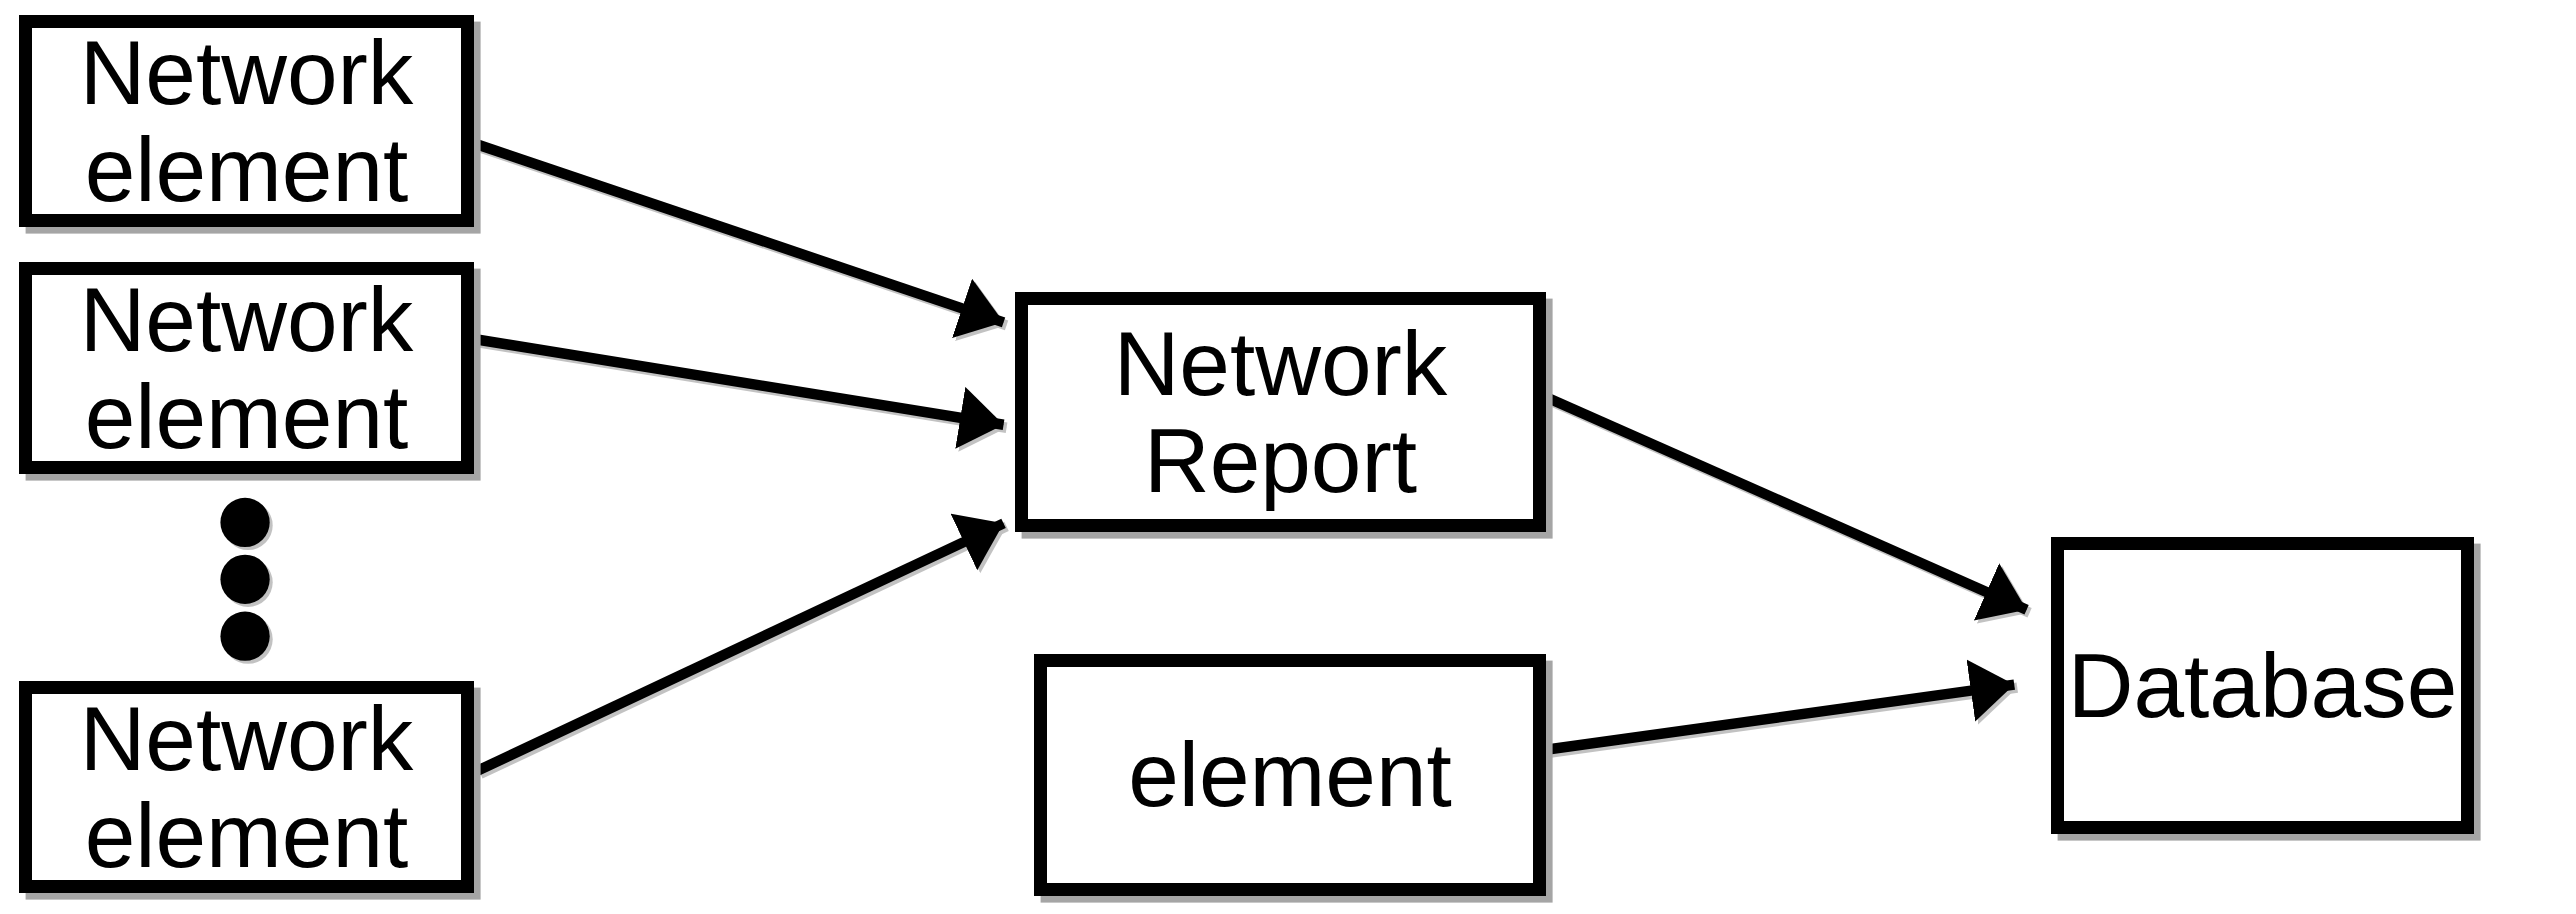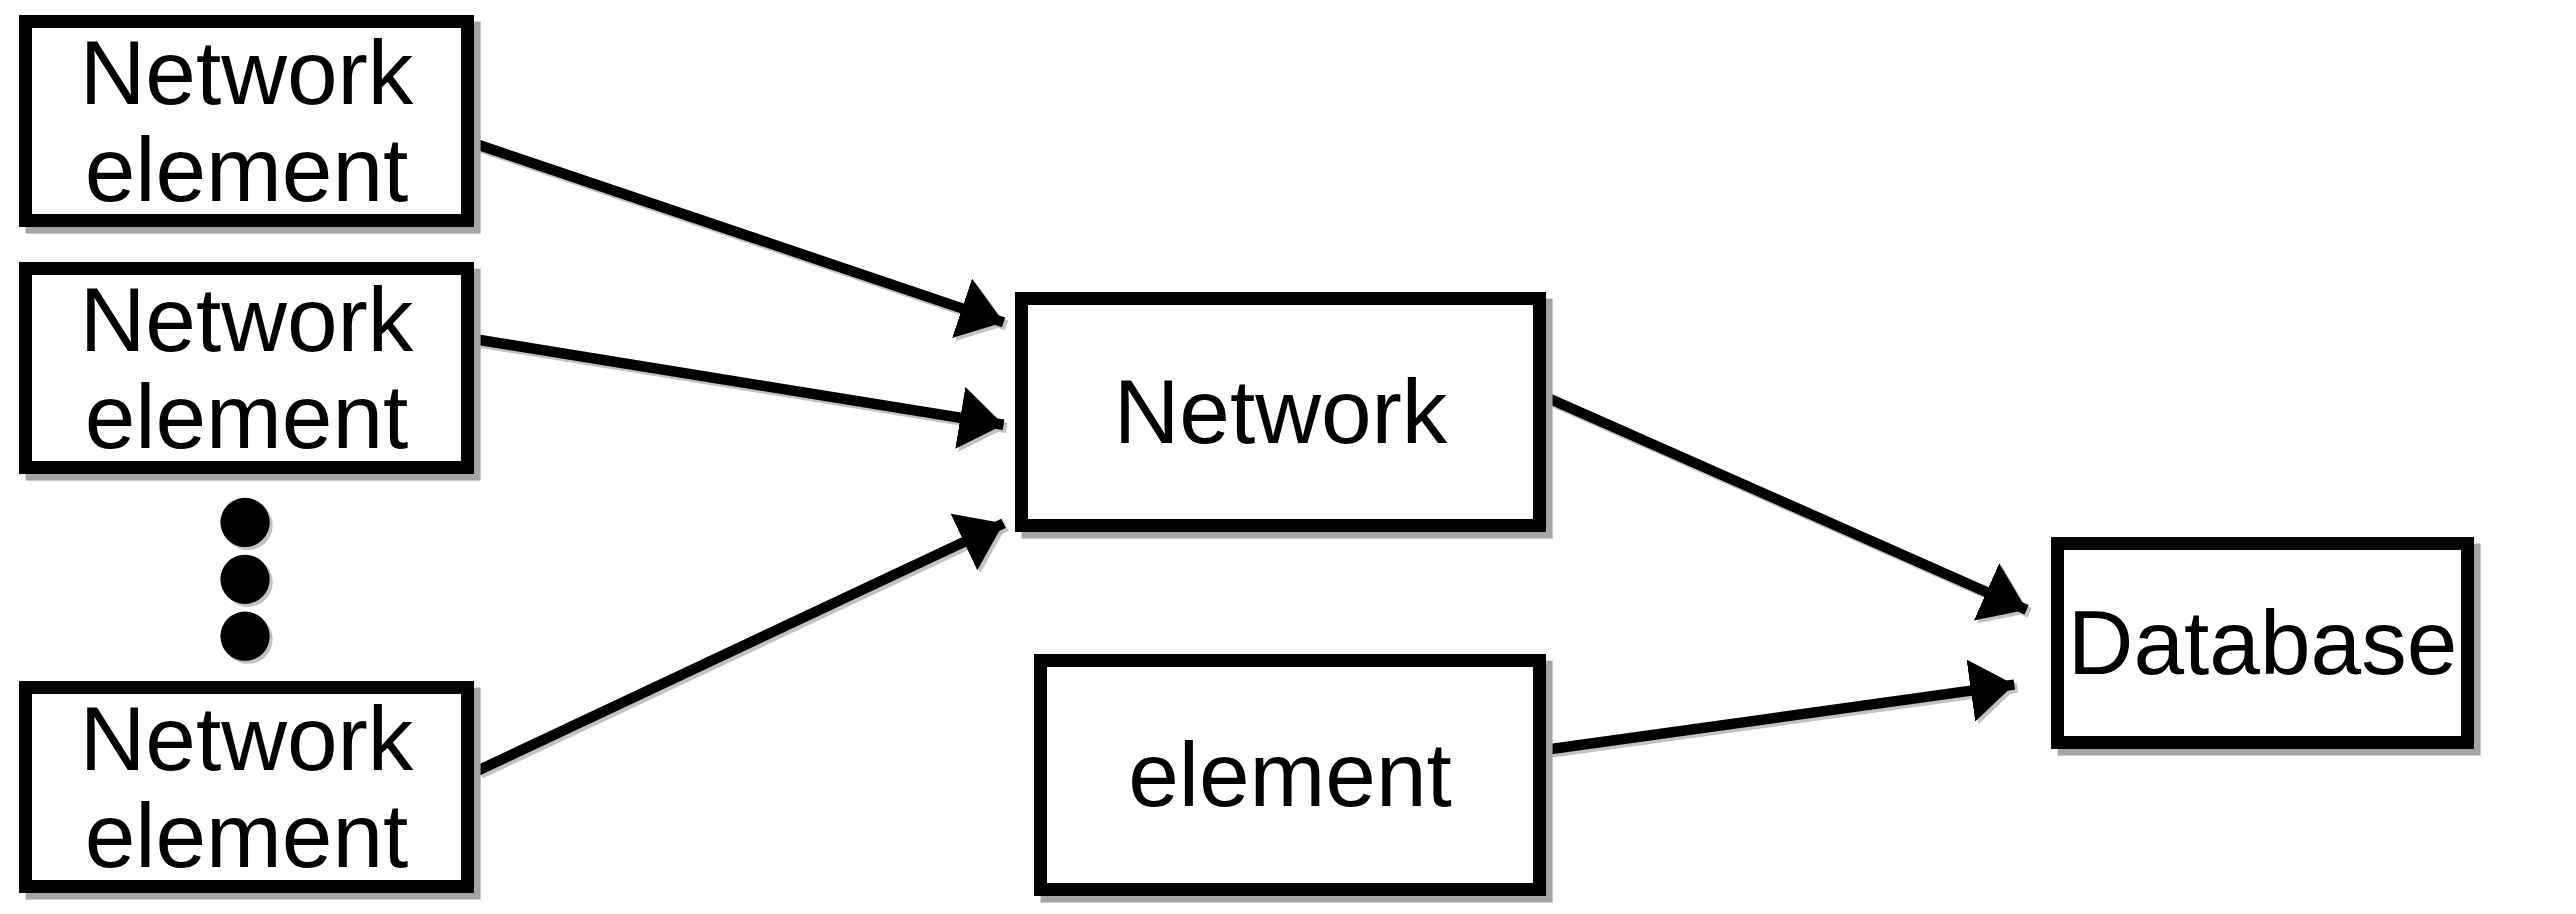--- a/index.html
+++ b/index.html
@@ -41,21 +41,21 @@
     color: #000000;
     font-size: 91px;
     line-height: 1.07;
     white-space: nowrap;
   }
   .node-ne1      { left: 19px;   top: 15px;  width: 455px; height: 212px; }
   .node-ne2      { left: 19px;   top: 262px; width: 455px; height: 212px; }
   .node-ne3      { left: 19px;   top: 681px; width: 455px; height: 212px; }
   .node-report   { left: 1015px; top: 292px; width: 531px; height: 240px; }
   .node-static   { left: 1034px; top: 654px; width: 512px; height: 242px; }
-  .node-database { left: 2051px; top: 537px; width: 423px; height: 212px; }
+  .node-database { left: 2051px; top: 537px; width: 423px; height: 297px; }
 </style>
 </head>
 <body>
 
 <div class="stage">
 
   <svg class="connectors" viewBox="0 0 2716 964" xmlns="http://www.w3.org/2000/svg">
     <defs>
       <marker id="arrowhead" markerUnits="strokeWidth" markerWidth="4.6" markerHeight="6.4" refX="4.2" refY="3" orient="auto">
         <path d="M0,0 L4.2,3 L0,6 Z" fill="#000000"></path>
@@ -85,20 +85,21 @@
     <span>element</span>
   </div>
 
   <div class="node node-ne3">
     <span>Network</span>
     <span>element</span>
   </div>
 
   <div class="node node-report">
     <span>Network</span>
+    <span>Report</span>
   </div>
 
   <div class="node node-static">
     <span>element</span>
   </div>
 
   <div class="node node-database">
     <span>Database</span>
   </div>
 

